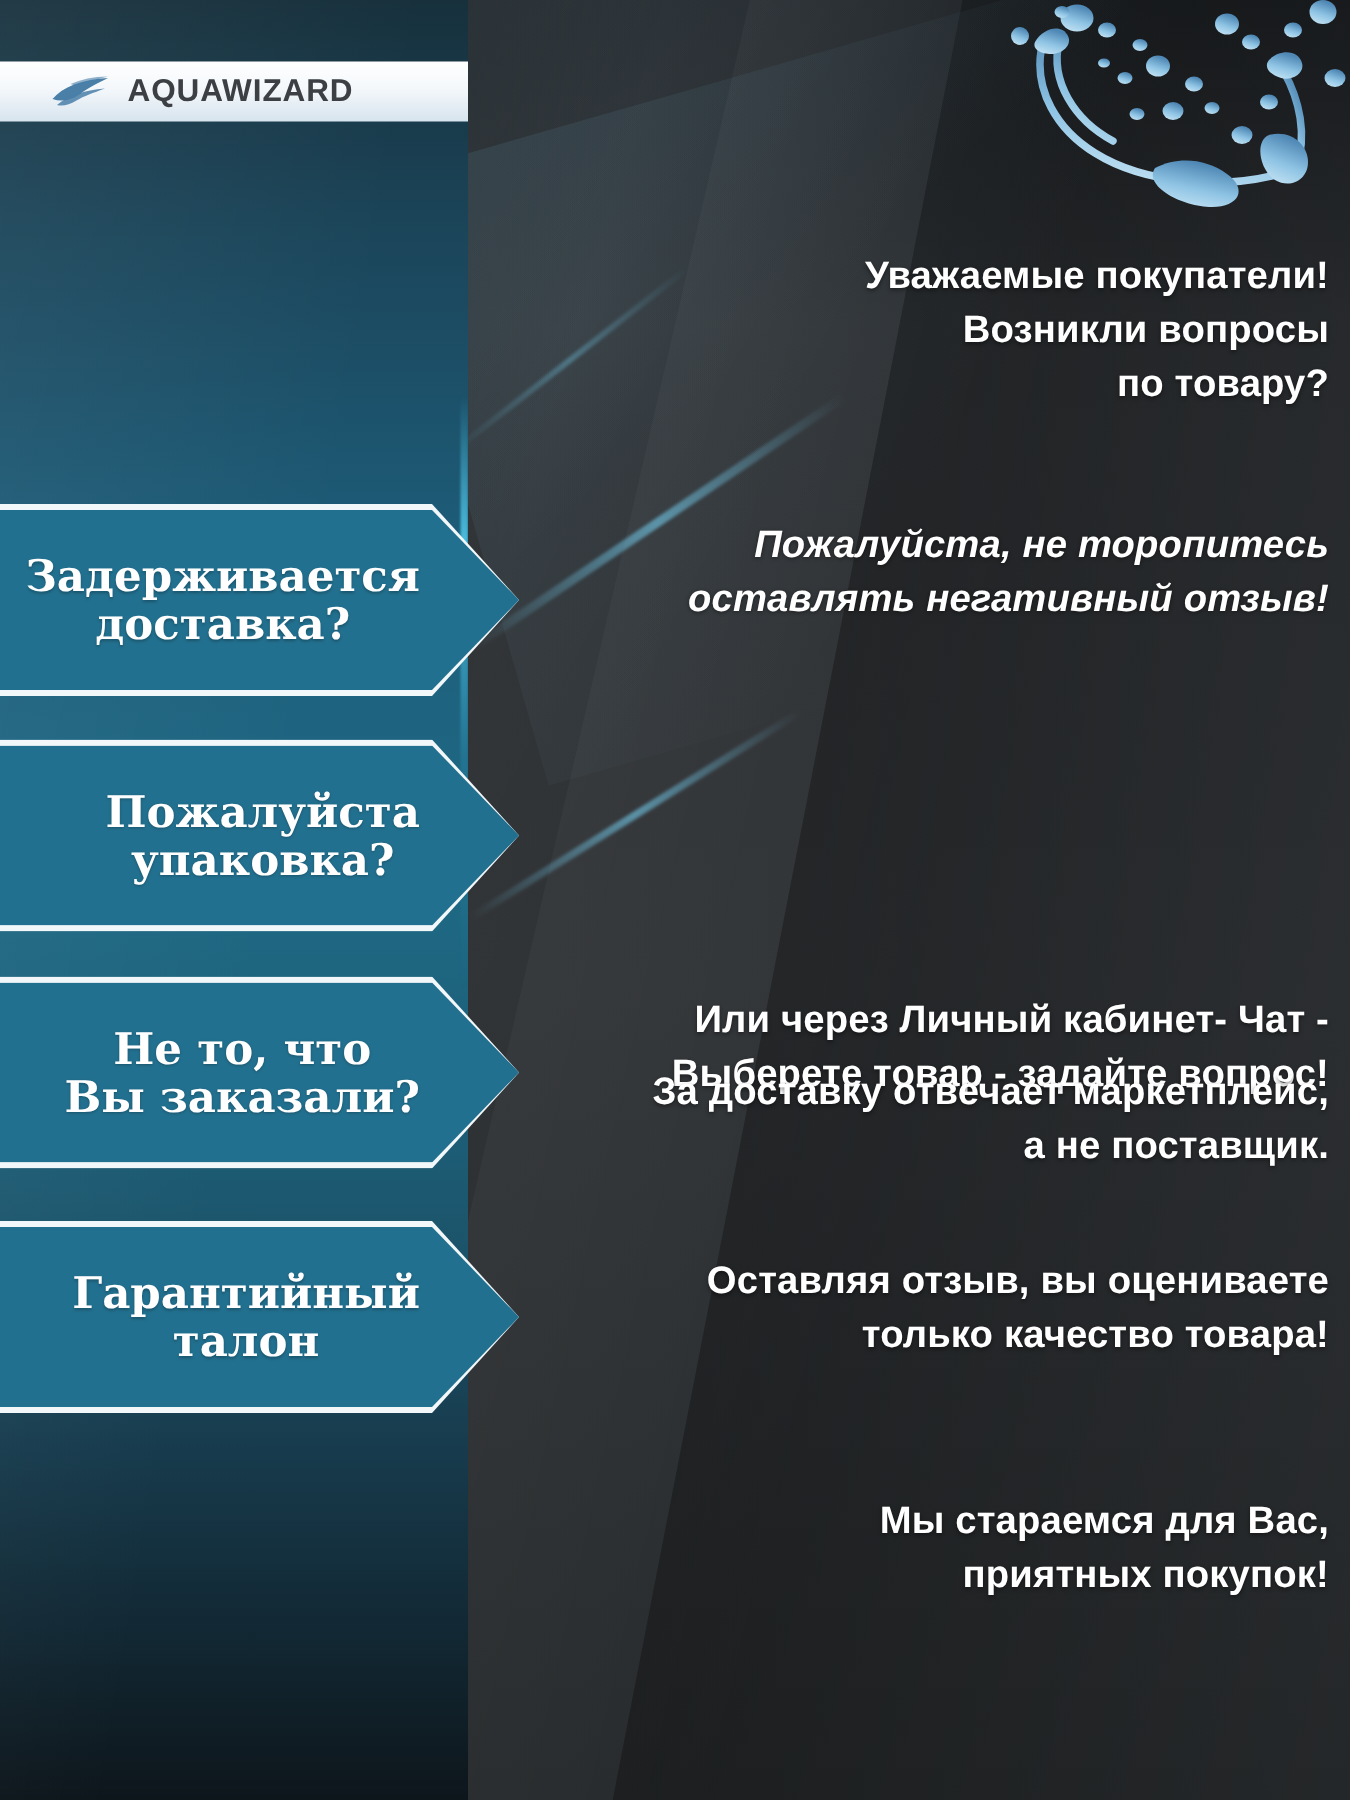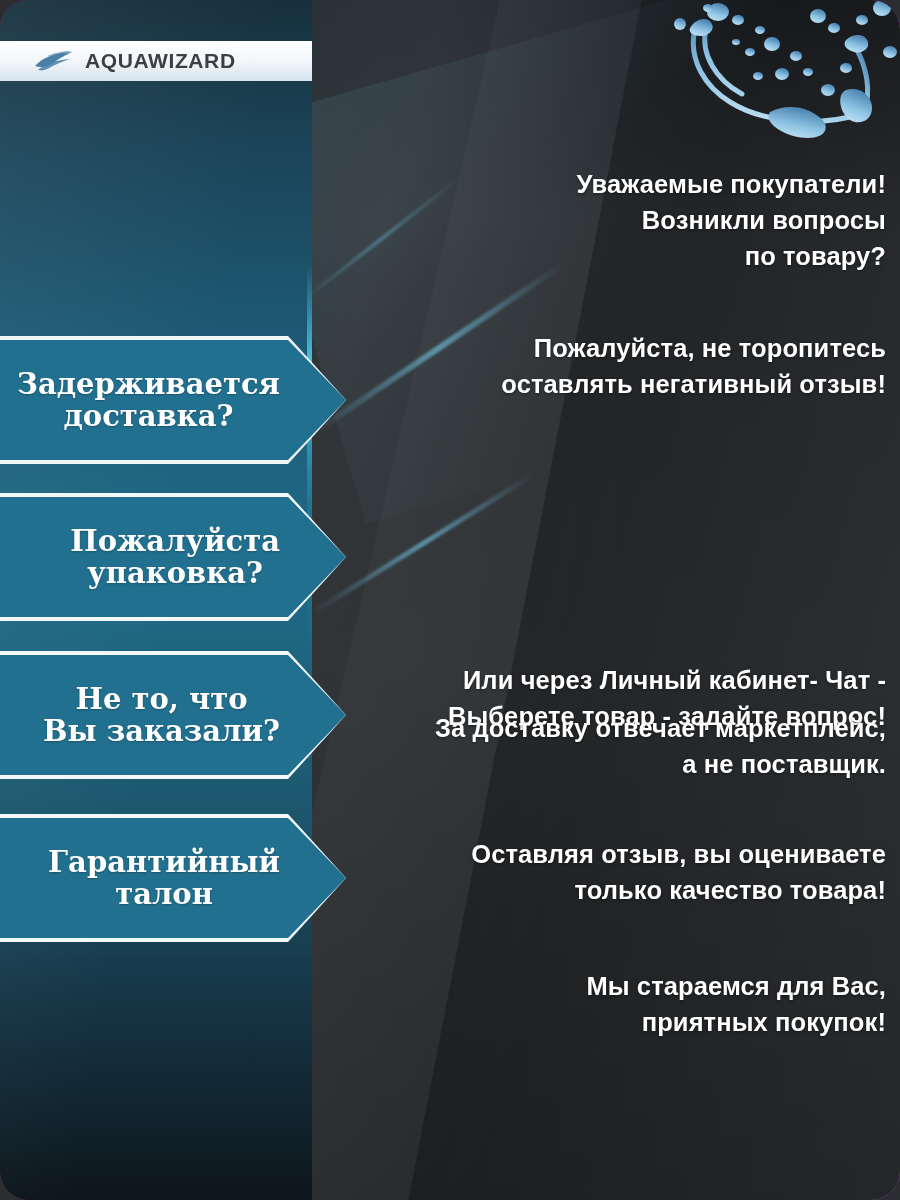--- a/index.html
+++ b/index.html
@@ -9,21 +9,20 @@
     background:#2b2d30;
     font-family:"Liberation Sans", sans-serif;
     overflow:hidden;
   }
 
   #canvas {
     position:relative;
     width:900px; height:1200px;
     background:#d946ef;
     overflow:hidden;
-    border-radius:29px;
   }
 
   
   .bg-base {
     position:absolute; inset:0;
     background:
       linear-gradient(180deg,#1d2023 0%, #2e3134 18%, #313437 55%, #272a2c 100%);
   }
   .facet {
     position:absolute;
@@ -257,25 +256,25 @@
   <div class="badge-outline" style="top:814px; height:128px;"></div>
   <div class="badge" style="top:818px; height:120px;">
     <div class="badge-text">Гарантийный
 талон</div>
   </div>
 
   <div class="right-col">
     <div class="para" style="top:166px;">Уважаемые покупатели!
 Возникли вопросы
 по товару?</div>
-    <div class="para" style="top:330px;">Пожалуйста, не торопитесь
+    <div class="para" style="top:345px;font-style:italic;">Пожалуйста, не торопитесь
 оставлять негативный отзыв!</div>
     <div class="para" style="top:626px;margin-top:36px;">Или через Личный кабинет- Чат -
 Выберете товар - задайте вопрос!</div>
     <div class="para" style="top:710px;">За доставку отвечает маркетплейс,
 а не поставщик.</div>
     <div class="para" style="top:836px;">Оставляя отзыв, вы оцениваете
 только  качество товара!</div>
-    <div class="para" style="top:968px;text-align:right;">Мы стараемся для Вас,
+    <div class="para" style="top:996px;text-align:right;">Мы стараемся для Вас,
 приятных покупок!</div>
   </div>
 
 </div>
 
 </body></html>

